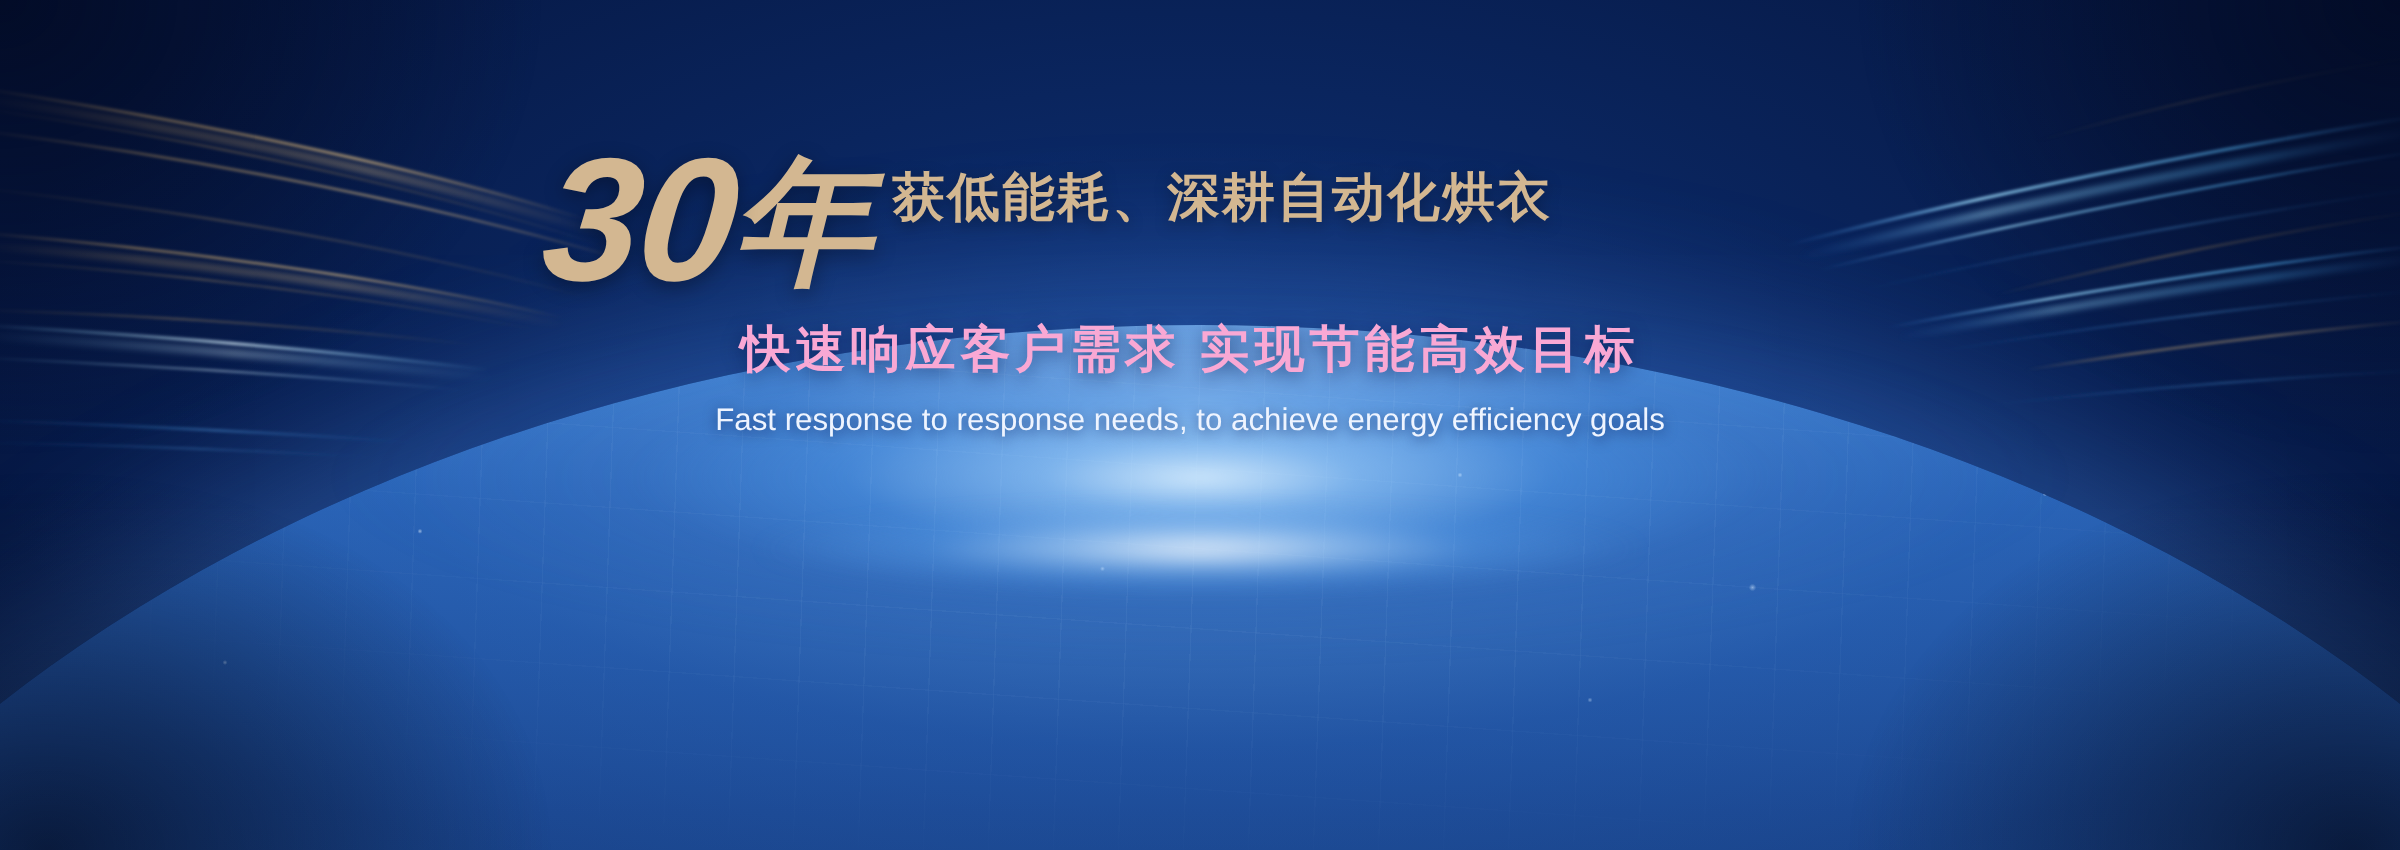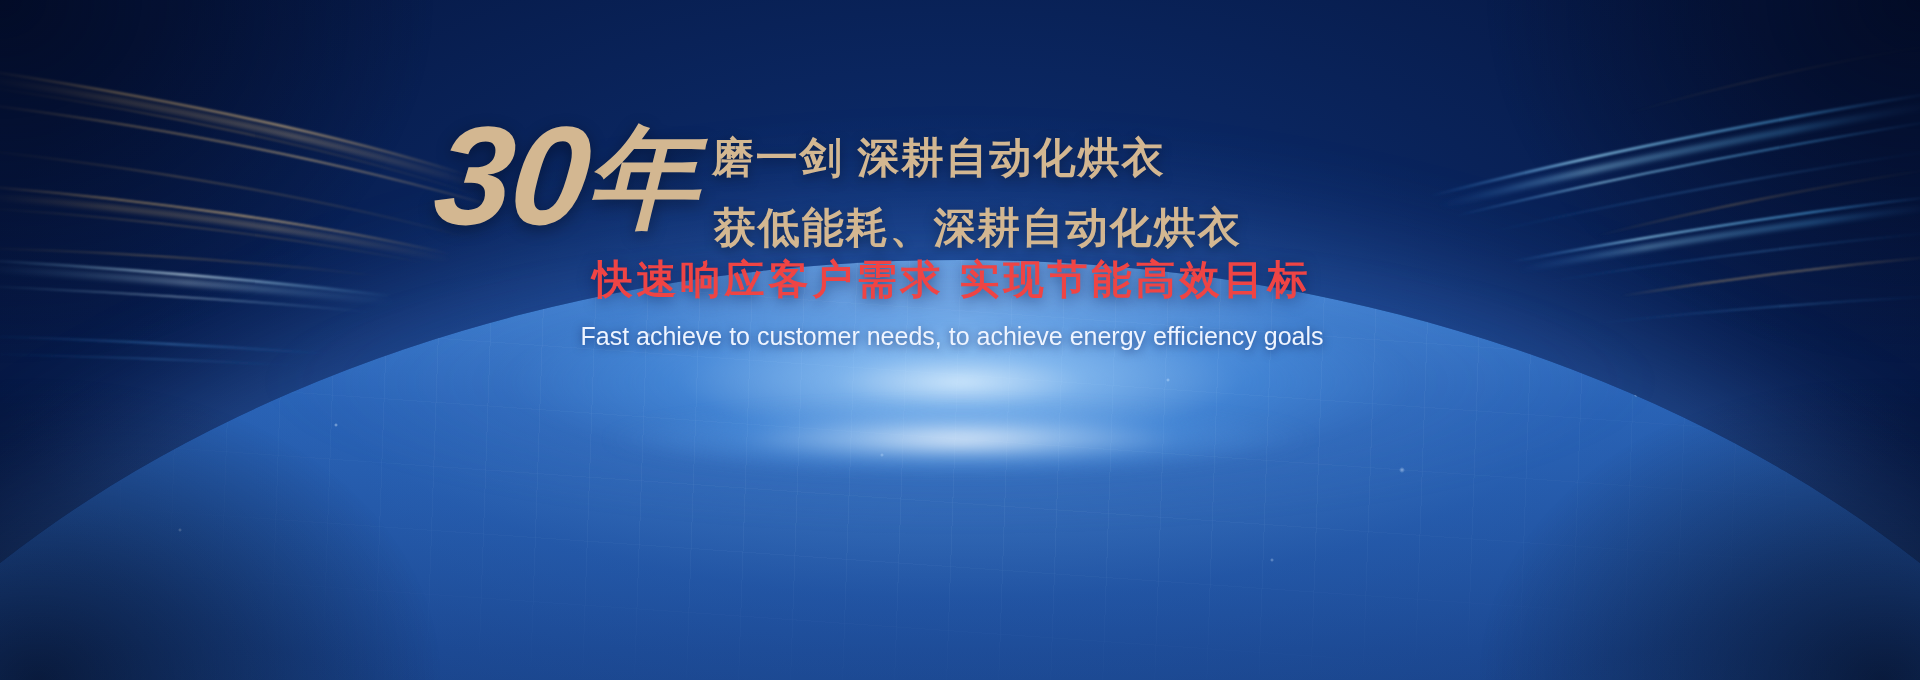--- a/index.html
+++ b/index.html
@@ -133,21 +133,21 @@
     text-shadow:0 3px 12px rgba(0,0,0,.35);
   }
   .gold-line.l2{ padding-left:2px; }
 
   .white-line{
     position:absolute;
     left:0;right:0;top:252px;
     text-align:center;
     font-size:40px;
     font-weight:bold;
-    color:#ef4444;
+    color:#f9a8d4;
     letter-spacing:4px;
     text-shadow:0 3px 14px rgba(0,20,70,.55);
   }
   .white-line .wl-inner{ padding-right:16px; }
 
   .en-line{
     position:absolute;
     left:0;right:0;top:322px;
     text-align:center;
     font-size:25px;
@@ -258,27 +258,26 @@
 
   <div class="bg-dark-corners"></div>
 
   <div class="content">
 
     <div class="headline-row">
       <span class="big-num">30</span>
       <span class="big-unit">年</span>
 
       <div class="gold-lines">
-        <div class="gold-line l1">磨一剑  深耕自动化烘衣</div>
         <div class="gold-line l2">获低能耗、深耕自动化烘衣</div>
       </div>
     </div>
 
     <div class="white-line">
       <span class="wl-inner">快速响应客户需求  实现节能高效目标</span>
     </div>
 
     <div class="en-line">
-      <span class="en-inner">Fast achieve to customer needs, to achieve energy efficiency goals</span>
+      <span class="en-inner">Fast response to response needs, to achieve energy efficiency goals</span>
     </div>
 
   </div>
 </div>
 
 </body></html>

